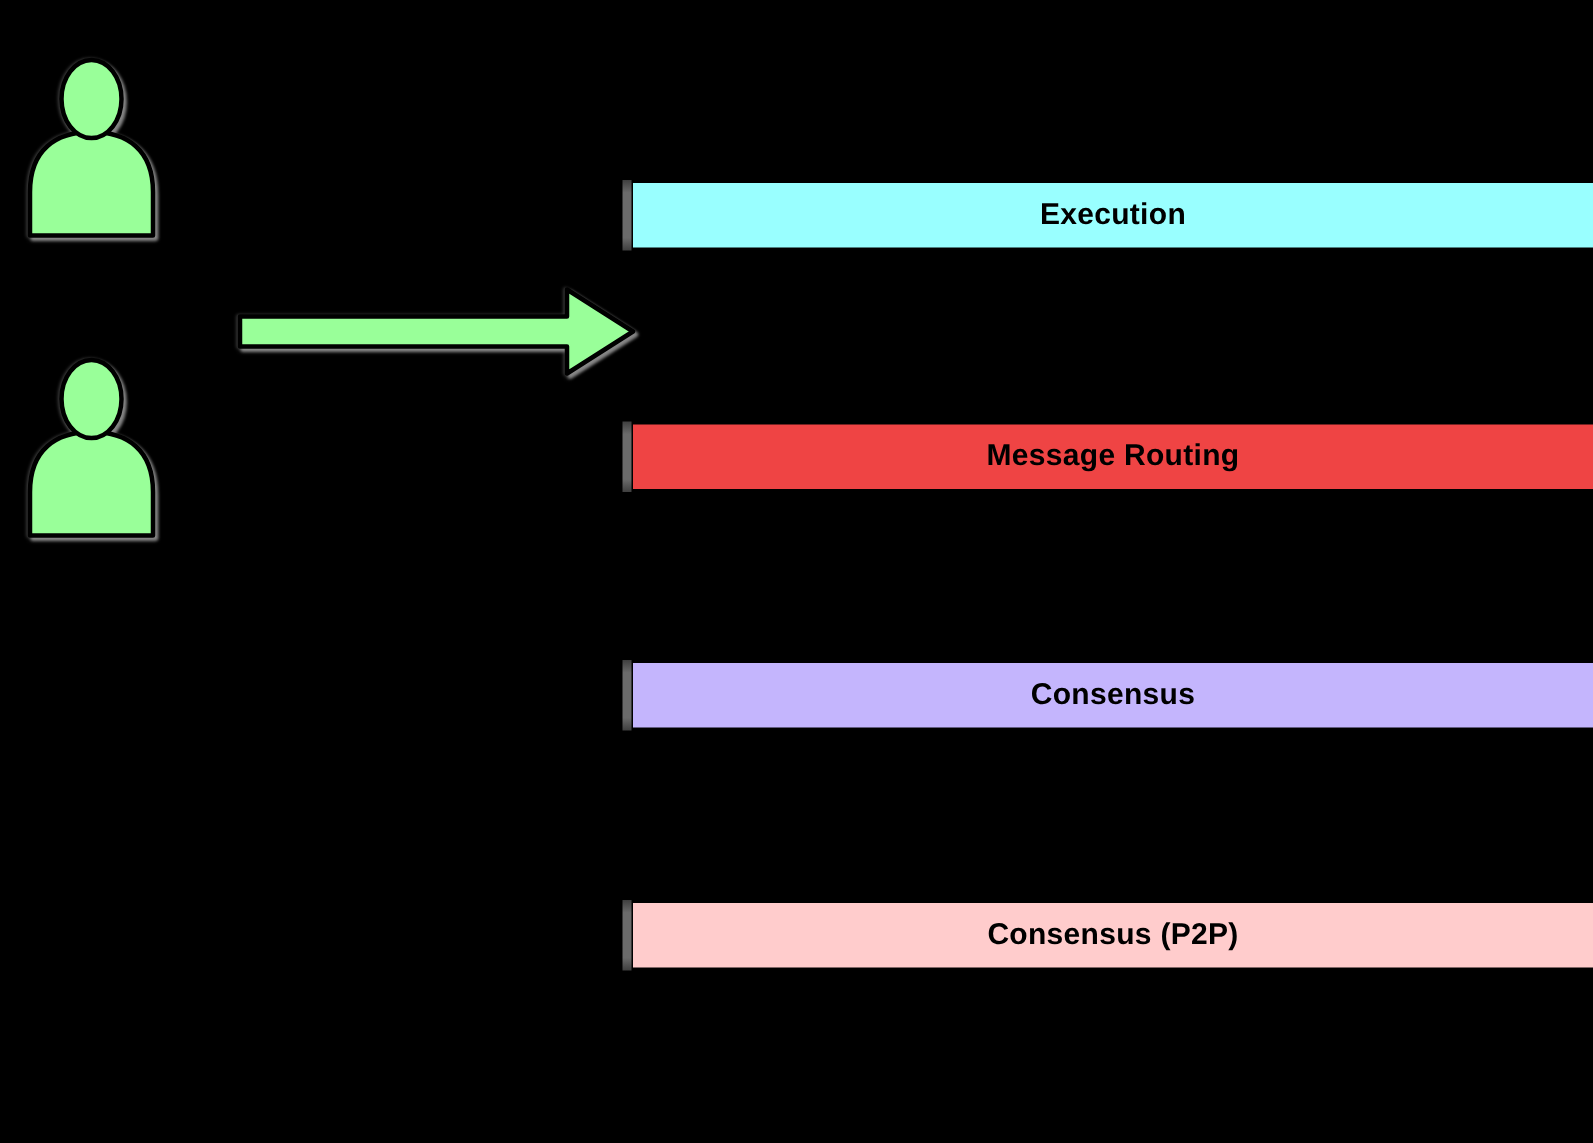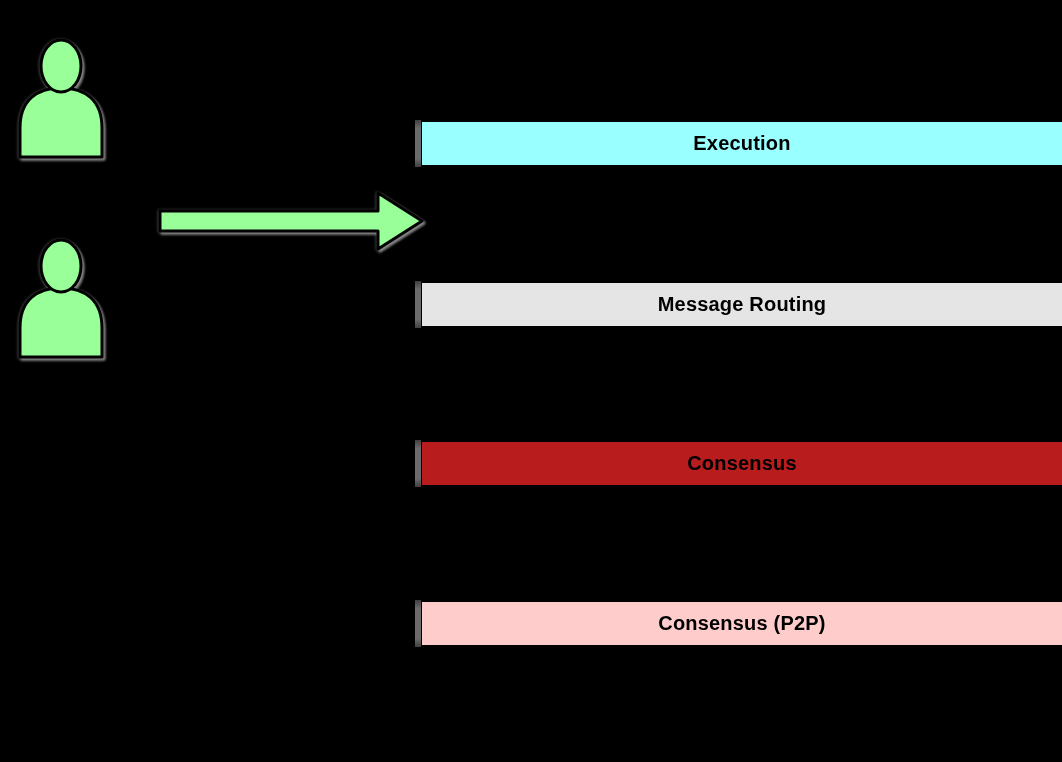--- a/index.html
+++ b/index.html
@@ -67,26 +67,26 @@
   <svg class="shape" style="left:156px; top:189px;" width="270" height="66" viewBox="0 0 270 66">
     <polygon class="outlined" points="4,22 222,22 222,4 266,32 222,60 222,42 4,42" fill="#99FF99"></polygon>
   </svg>
 
   <div class="bar-tick" style="top:120px;"></div>
   <div class="layer-bar" style="top: 122px; background-color: rgb(153, 255, 255);" title="Execution">
     <span class="layer-label">Execution</span>
   </div>
 
   <div class="bar-tick" style="top:281px;"></div>
-  <div class="layer-bar" style="top: 283px; background-color: #e5e5e5;" title="Message Routing">
+  <div class="layer-bar" style="top: 283px; background-color: #ef4444;" title="Message Routing">
     <span class="layer-label">Message Routing</span>
   </div>
 
   <div class="bar-tick" style="top:440px;"></div>
-  <div class="layer-bar" style="top: 442px; background-color: #b91c1c;" title="Consensus">
+  <div class="layer-bar" style="top: 442px; background-color: #c4b5fd;" title="Consensus">
     <span class="layer-label">Consensus</span>
   </div>
 
   <div class="bar-tick" style="top:600px;"></div>
   <div class="layer-bar" style="top: 602px; background-color: rgb(255, 204, 204);" title="Networking (P2P)">
     <span class="layer-label">Consensus (P2P)</span>
   </div>
 
 </div>
 

